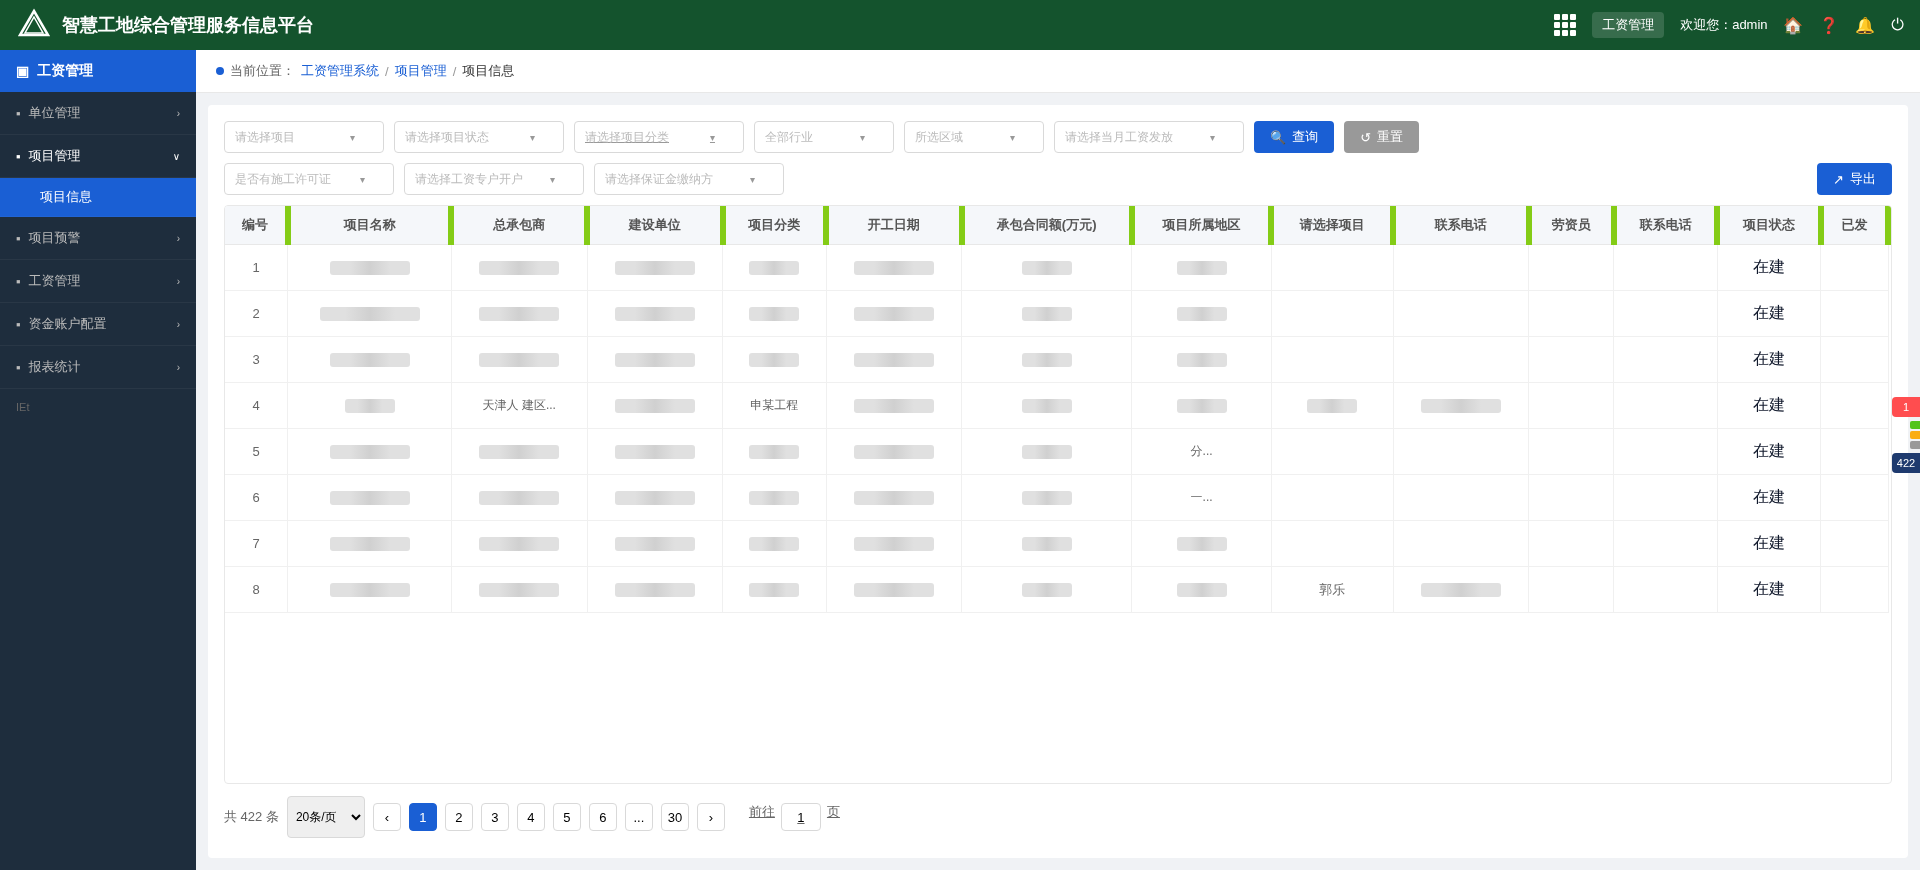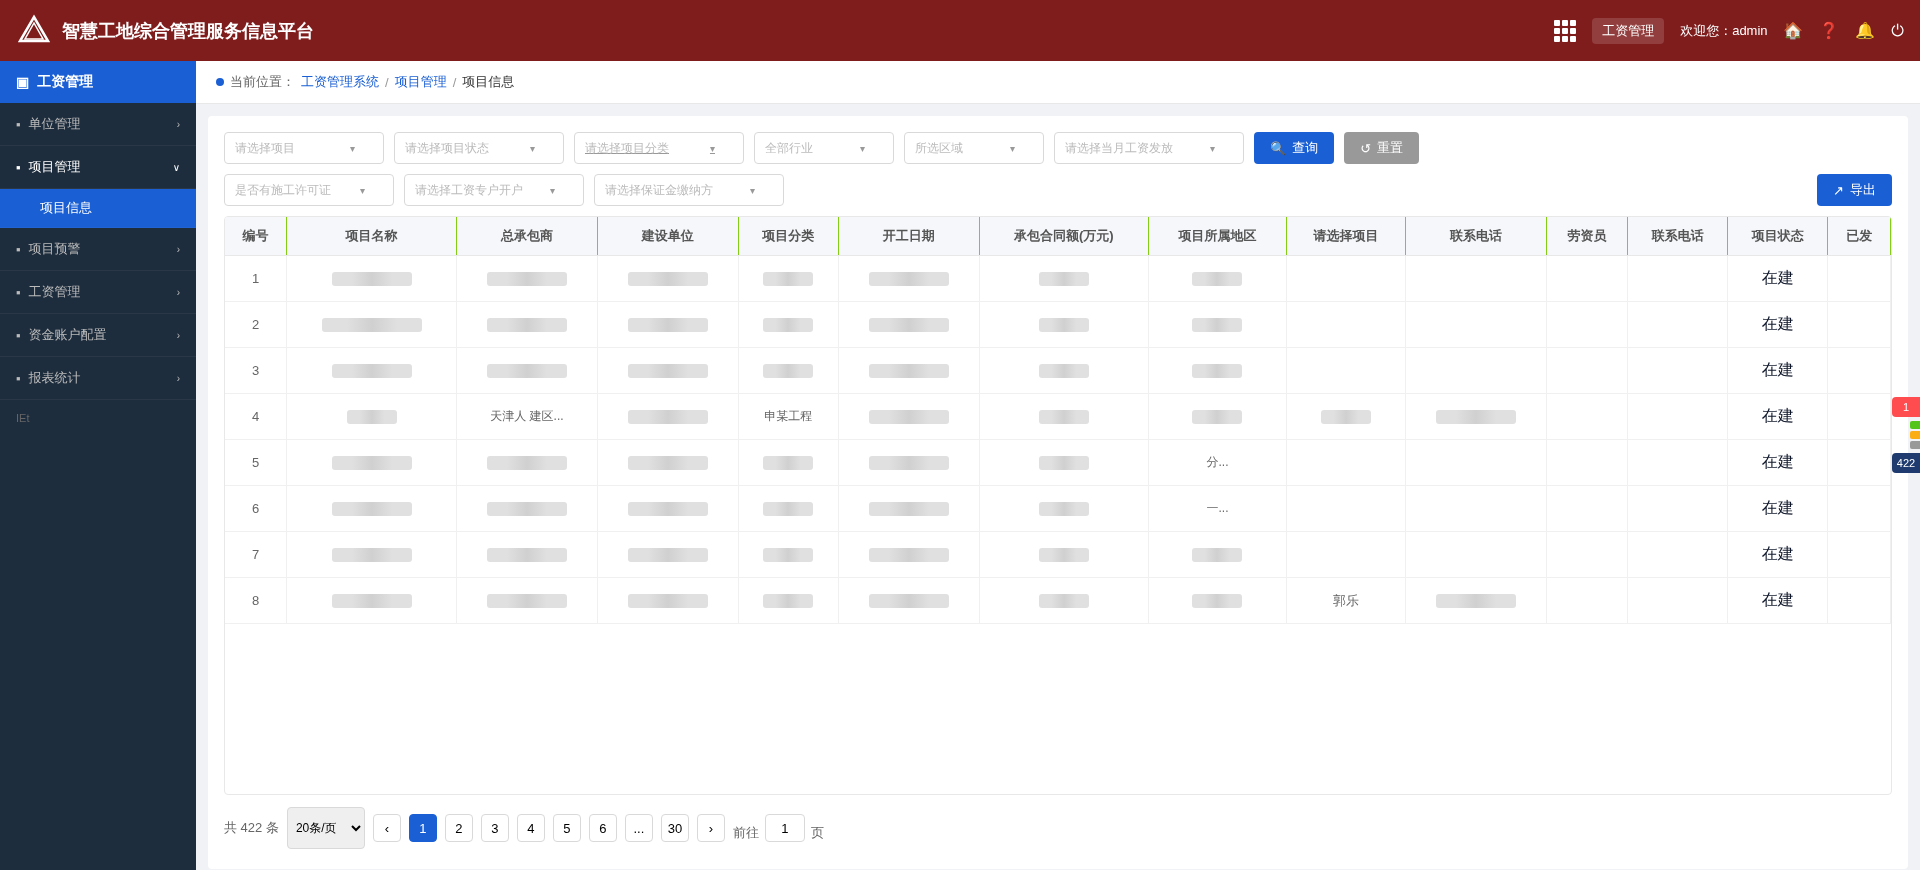--- a/index.html
+++ b/index.html
@@ -1,21 +1,21 @@
 <!DOCTYPE html>
 <html><head>
   <meta charset="utf-8">
   <style>
     * { box-sizing: border-box; margin: 0; padding: 0; }
     body { font-family: 'Microsoft YaHei', Arial, sans-serif; font-size: 13px; background: #f0f2f5; color: #333; overflow: hidden; }
 
     
     .header {
-      background: #7f1d1d;
-      height: 61px;
+      background: #14532d;
+      height: 50px;
       display: flex;
       align-items: center;
       padding: 0 16px;
       color: white;
       justify-content: space-between;
     }
     .header-left { display: flex; align-items: center; gap: 10px; }
     .header-title { font-size: 18px; font-weight: bold; color: white; }
     .header-right { display: flex; align-items: center; gap: 16px; color: white; font-size: 13px; }
     .header-icon { cursor: pointer; font-size: 16px; }
@@ -183,21 +183,21 @@
       border-collapse: collapse;
       font-size: 13px;
     }
     thead tr {
       background: #f5f7fa;
     }
     thead th {
       padding: 10px 8px;
       text-align: center;
       border-bottom: 1px solid #e8e8e8;
-      border-right: 1px solid #84cc16;
+      border-right: 6px solid #84cc16;
       color: #555;
       font-weight: 600;
       white-space: nowrap;
     }
     tbody tr {
       border-bottom: 1px solid #f0f0f0;
     }
     tbody td {
       padding: 10px 8px;
       text-align: center;
@@ -250,21 +250,21 @@
       border: 1px solid #d9d9d9;
       border-radius: 4px;
       background: white;
       cursor: pointer;
       display: flex;
       align-items: center;
       justify-content: center;
       font-size: 13px;
     }
     .page-btn.active { background: #1a5fd4; color: white; border-color: #1a5fd4; }
-    .page-goto { display: flex; align-items: flex-end; gap: 6px; margin-left: 0; }
+    .page-goto { display: flex; align-items: flex-start; gap: 6px; margin-left: 16px; text-decoration: underline; }
     .page-goto input {
       width: 40px;
       height: 28px;
       border: 1px solid #d9d9d9;
       border-radius: 4px;
       text-align: center;
       font-size: 13px;
     }
 
     

